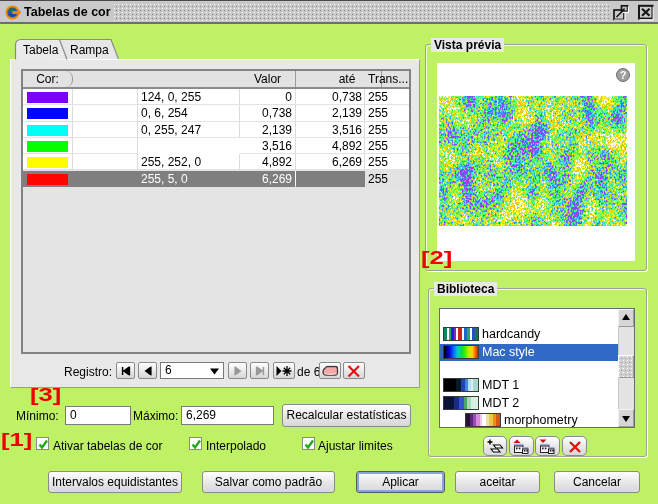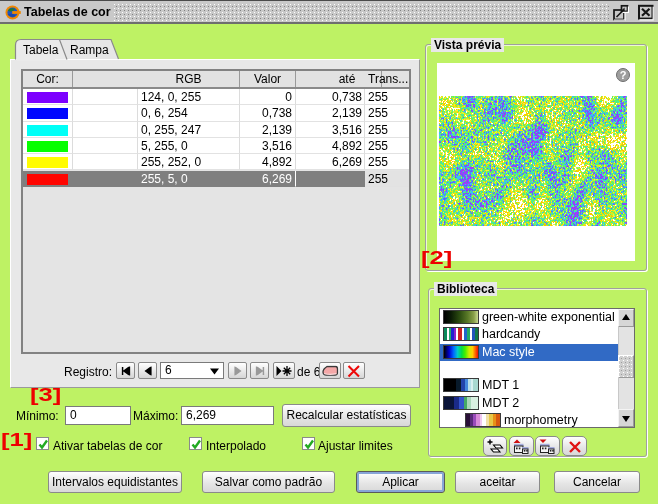--- a/index.html
+++ b/index.html
@@ -74,23 +74,22 @@
   <svg class="abs" style="left:10px;top:36px" width="125" height="23" viewBox="0 0 125 23">
     <path d="M42.5 22 L42.5 8 Q42.5 2.5 48 2.5 L101 2.5 L108.5 22" fill="#e6e6e6" stroke="#8a8a8a" stroke-width="1.2"></path>
     <path d="M5.5 22.5 L5.5 8 Q5.5 2.5 11 2.5 L49.5 2.5 L57 22.5" fill="#eaeaea" stroke="#8a8a8a" stroke-width="1.2"></path>
     <text x="13" y="17" font-size="12" fill="#000">Tabela</text>
     <text x="60" y="17" font-size="12" fill="#000">Rampa</text>
   </svg>
   <div class="abs" style="left:17px;top:57.5px;width:38px;height:2px;background:#eaeaea;"></div>
 
   <div id="tbl">
     <div id="thead">
-      <div class="th" style="left:0;width:50px;">Cor:</div>
+      <div class="th" style="left:0;width:50px;border-radius:7px;">Cor:</div>
       <div class="th" style="left:50px;width:65px;margin-top:39px;">Classe</div>
-      <div class="th" style="left:115px;width:102px;">RGB</div>
       <div class="th" style="left:217px;width:56px;">Valor</div>
       <div class="th" style="left:290px;width:69px;">até</div>
       <div class="th" style="left:342px;width:44px;border-right:none;text-align:left;padding-left:3px;">Trans...</div>
     </div>
 
     <div class="row" style="top:18px;">
       <div class="cell" style="left:0;width:50px;">
           <div class="sw" style="background:#7c00ff;"></div>
         </div>
       <div class="cell" style="left:50px;width:65px;"></div>
@@ -117,21 +116,20 @@
       <div class="cell" style="left:115px;width:102px;padding-left:3px;">0, 255, 247</div>
       <div class="cell" style="left:217px;width:56px;text-align:right;padding-right:3px;">2,139</div>
       <div class="cell" style="left:273px;width:69px;text-align:right;padding-right:2px;">3,516</div>
       <div class="cell" style="left:342px;width:44px;border-right:none;padding-left:3px;">255</div>
     </div>
     <div class="row" style="top:66.9px;">
       <div class="cell" style="left:0;width:50px;">
           <div class="sw" style="background:#05ff00;"></div>
         </div>
       <div class="cell" style="left:50px;width:65px;"></div>
-      <div class="cell" style="left:115px;width:102px;padding-left:3px;">5, 255, 0</div>
       <div class="cell" style="left:217px;width:56px;text-align:right;padding-right:3px;">3,516</div>
       <div class="cell" style="left:273px;width:69px;text-align:right;padding-right:2px;">4,892</div>
       <div class="cell" style="left:342px;width:44px;border-right:none;padding-left:3px;">255</div>
     </div>
     <div class="row" style="top:83.2px;">
       <div class="cell" style="left:0;width:50px;">
           <div class="sw" style="background:#fffc00;"></div>
         </div>
       <div class="cell" style="left:50px;width:65px;"></div>
       <div class="cell" style="left:115px;width:102px;padding-left:3px;">255, 252, 0</div>
@@ -245,24 +243,20 @@
       </feComponentTransfer>
     </filter>
     <rect width="188" height="130" filter="url(#nz)"></rect>
   </svg>
   <div class="abs" style="left:616px;top:67px;width:14px;height:14px;border-radius:50%;background:#9e9e9e;border:1px solid #6e6e6e;color:#fff;font-weight:bold;font-size:11px;text-align:center;line-height:12px;">?</div>
   <div class="rednum" style="left:421px;top:247px;">[2]</div>
 
   <div class="grp" style="left:428px;top:287px;width:219px;height:169px;"></div>
   <div class="grplbl" style="left:434px;top:281px;">Biblioteca</div>
   <div id="list">
-    <div class="li" style="top:0;">
-      <div class="lsw" style="background:linear-gradient(90deg,#000 0%,#0a1a05 20%,#2a4a10 45%,#5a7a28 70%,#8aa04a 88%,#c8d890 100%);"></div>
-      <div class="ltxt">green-white exponential</div>
-    </div>
     <div class="li" style="top:17.1px;">
       <div class="lsw" style="background:linear-gradient(90deg,#0a8a5a 0 8%,#fff 8% 14%,#22aa66 14% 22%,#2222cc 22% 30%,#8a22cc 30% 36%,#fff 36% 42%,#cc2222 42% 52%,#fff 52% 58%,#2266cc 58% 68%,#22aa66 68% 76%,#fff 76% 82%,#2255bb 82% 92%,#117a4a 92% 100%);"></div>
       <div class="ltxt">hardcandy</div>
     </div>
     <div class="li" style="top:34.2px;">
       <div class="lsw" style="background:linear-gradient(90deg,#d8c8e8 0%,#b8a8cc 25%,#55485e 48%,#3a3020 60%,#8a6a10 78%,#b8901a 90%,#6a5208 100%);"></div>
       <div class="ltxt">haze</div>
     </div>
     <div class="li sel" style="top:35px;background:#316ac5;padding-left:44px;">
       <div class="lsw" style="background:linear-gradient(90deg,#000 0%,#0000cc 15%,#0066ff 28%,#00cccc 40%,#00dd44 52%,#44ee00 62%,#ccee00 74%,#ffcc00 84%,#ff6600 92%,#ee1100 100%);"></div>

